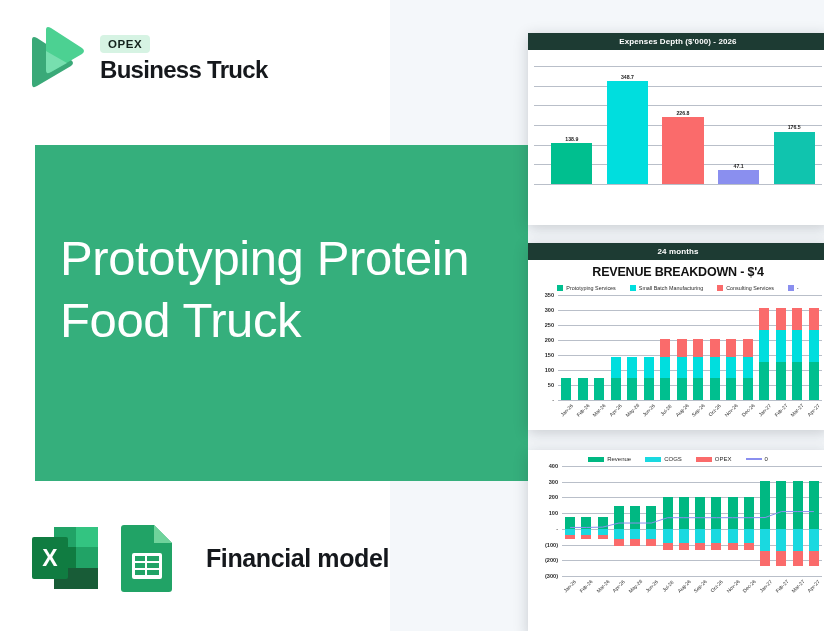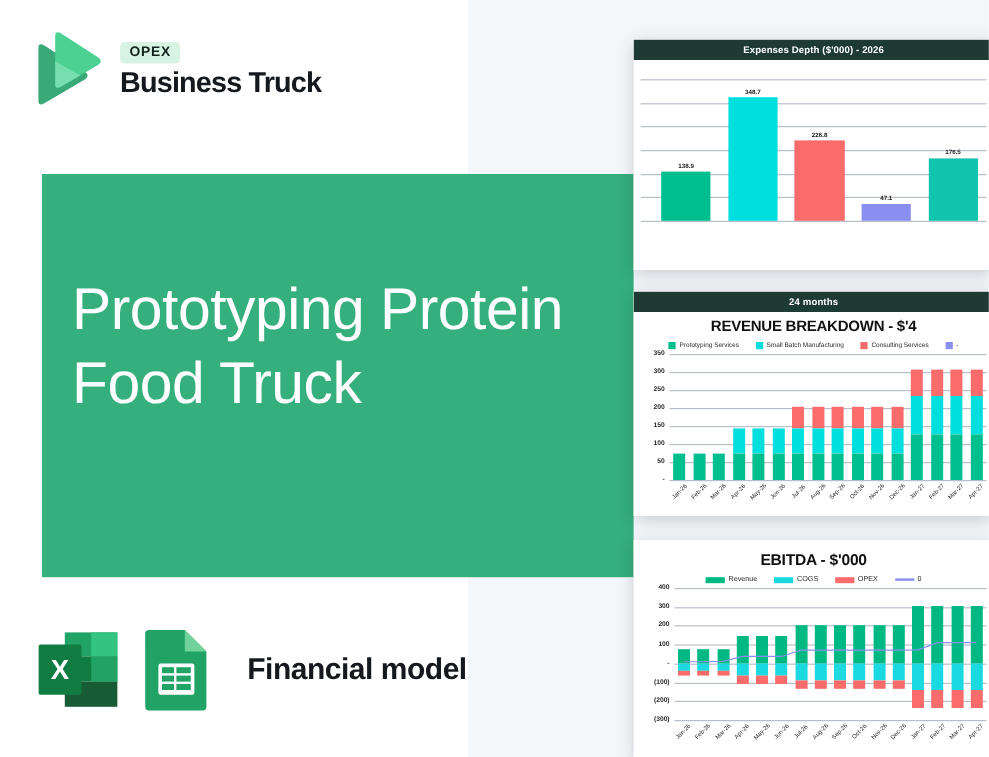--- a/index.html
+++ b/index.html
@@ -395,21 +395,20 @@
         </div>
         <div class="xlab-cell">
           <span class="xlab">Apr-27</span>
         </div>
       </div>
   </div>
 </div>
 
 <div class="card card-3">
   <div class="card-inner">
-    <div class="chart-title-big" style="margin-top:9px;font-size:13px;">EBITDA - $'000</div>
     <div class="legend" id="c3-legend">
         <div class="legend-item">
           <span class="legend-swatch wide" style="background: rgb(0, 184, 130);"></span>
           <span class="legend-text big">Revenue</span>
         </div>
         <div class="legend-item">
           <span class="legend-swatch wide" style="background: rgb(26, 217, 224);"></span>
           <span class="legend-text big">COGS</span>
         </div>
         <div class="legend-item">

